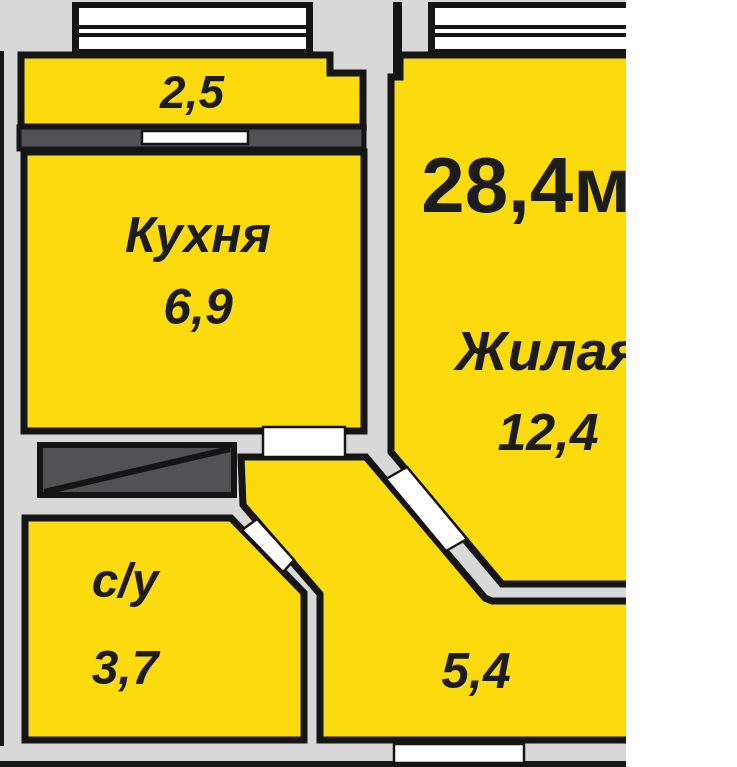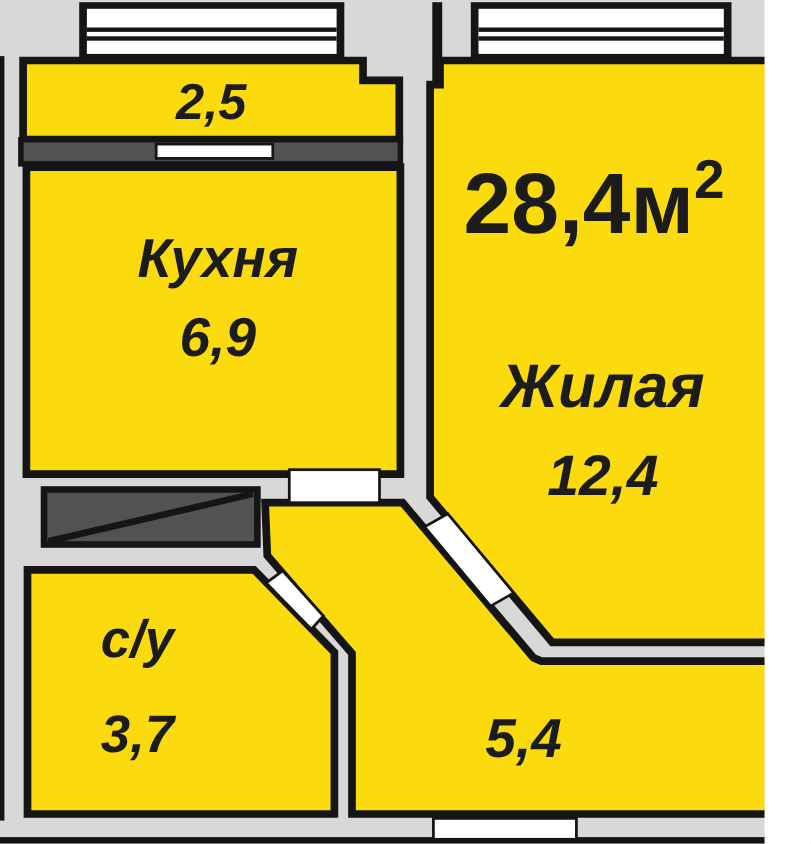--- a/index.html
+++ b/index.html
@@ -1,17 +1,17 @@
 <!DOCTYPE html>
 <html><head>
 <meta charset="utf-8">
 <style>
   html,body{margin:0;padding:0;background:#ffffff;}
   .plan-wrap{
-    width:695px;height:767px;position:relative;overflow:hidden;
+    width:626px;height:767px;position:relative;overflow:hidden;
     font-family:"Liberation Sans","DejaVu Sans",sans-serif;
   }
   svg{display:block;}
   .room{stroke:#151515;stroke-width:7;stroke-linejoin:miter;}
   .opening{stroke:#151515;stroke-width:2.5;}
   .lbl{
     fill:#1c1c1c;font-weight:bold;font-style:italic;
     text-anchor:middle;font-family:"Liberation Sans","DejaVu Sans",sans-serif;
   }
   .lbl-total{

